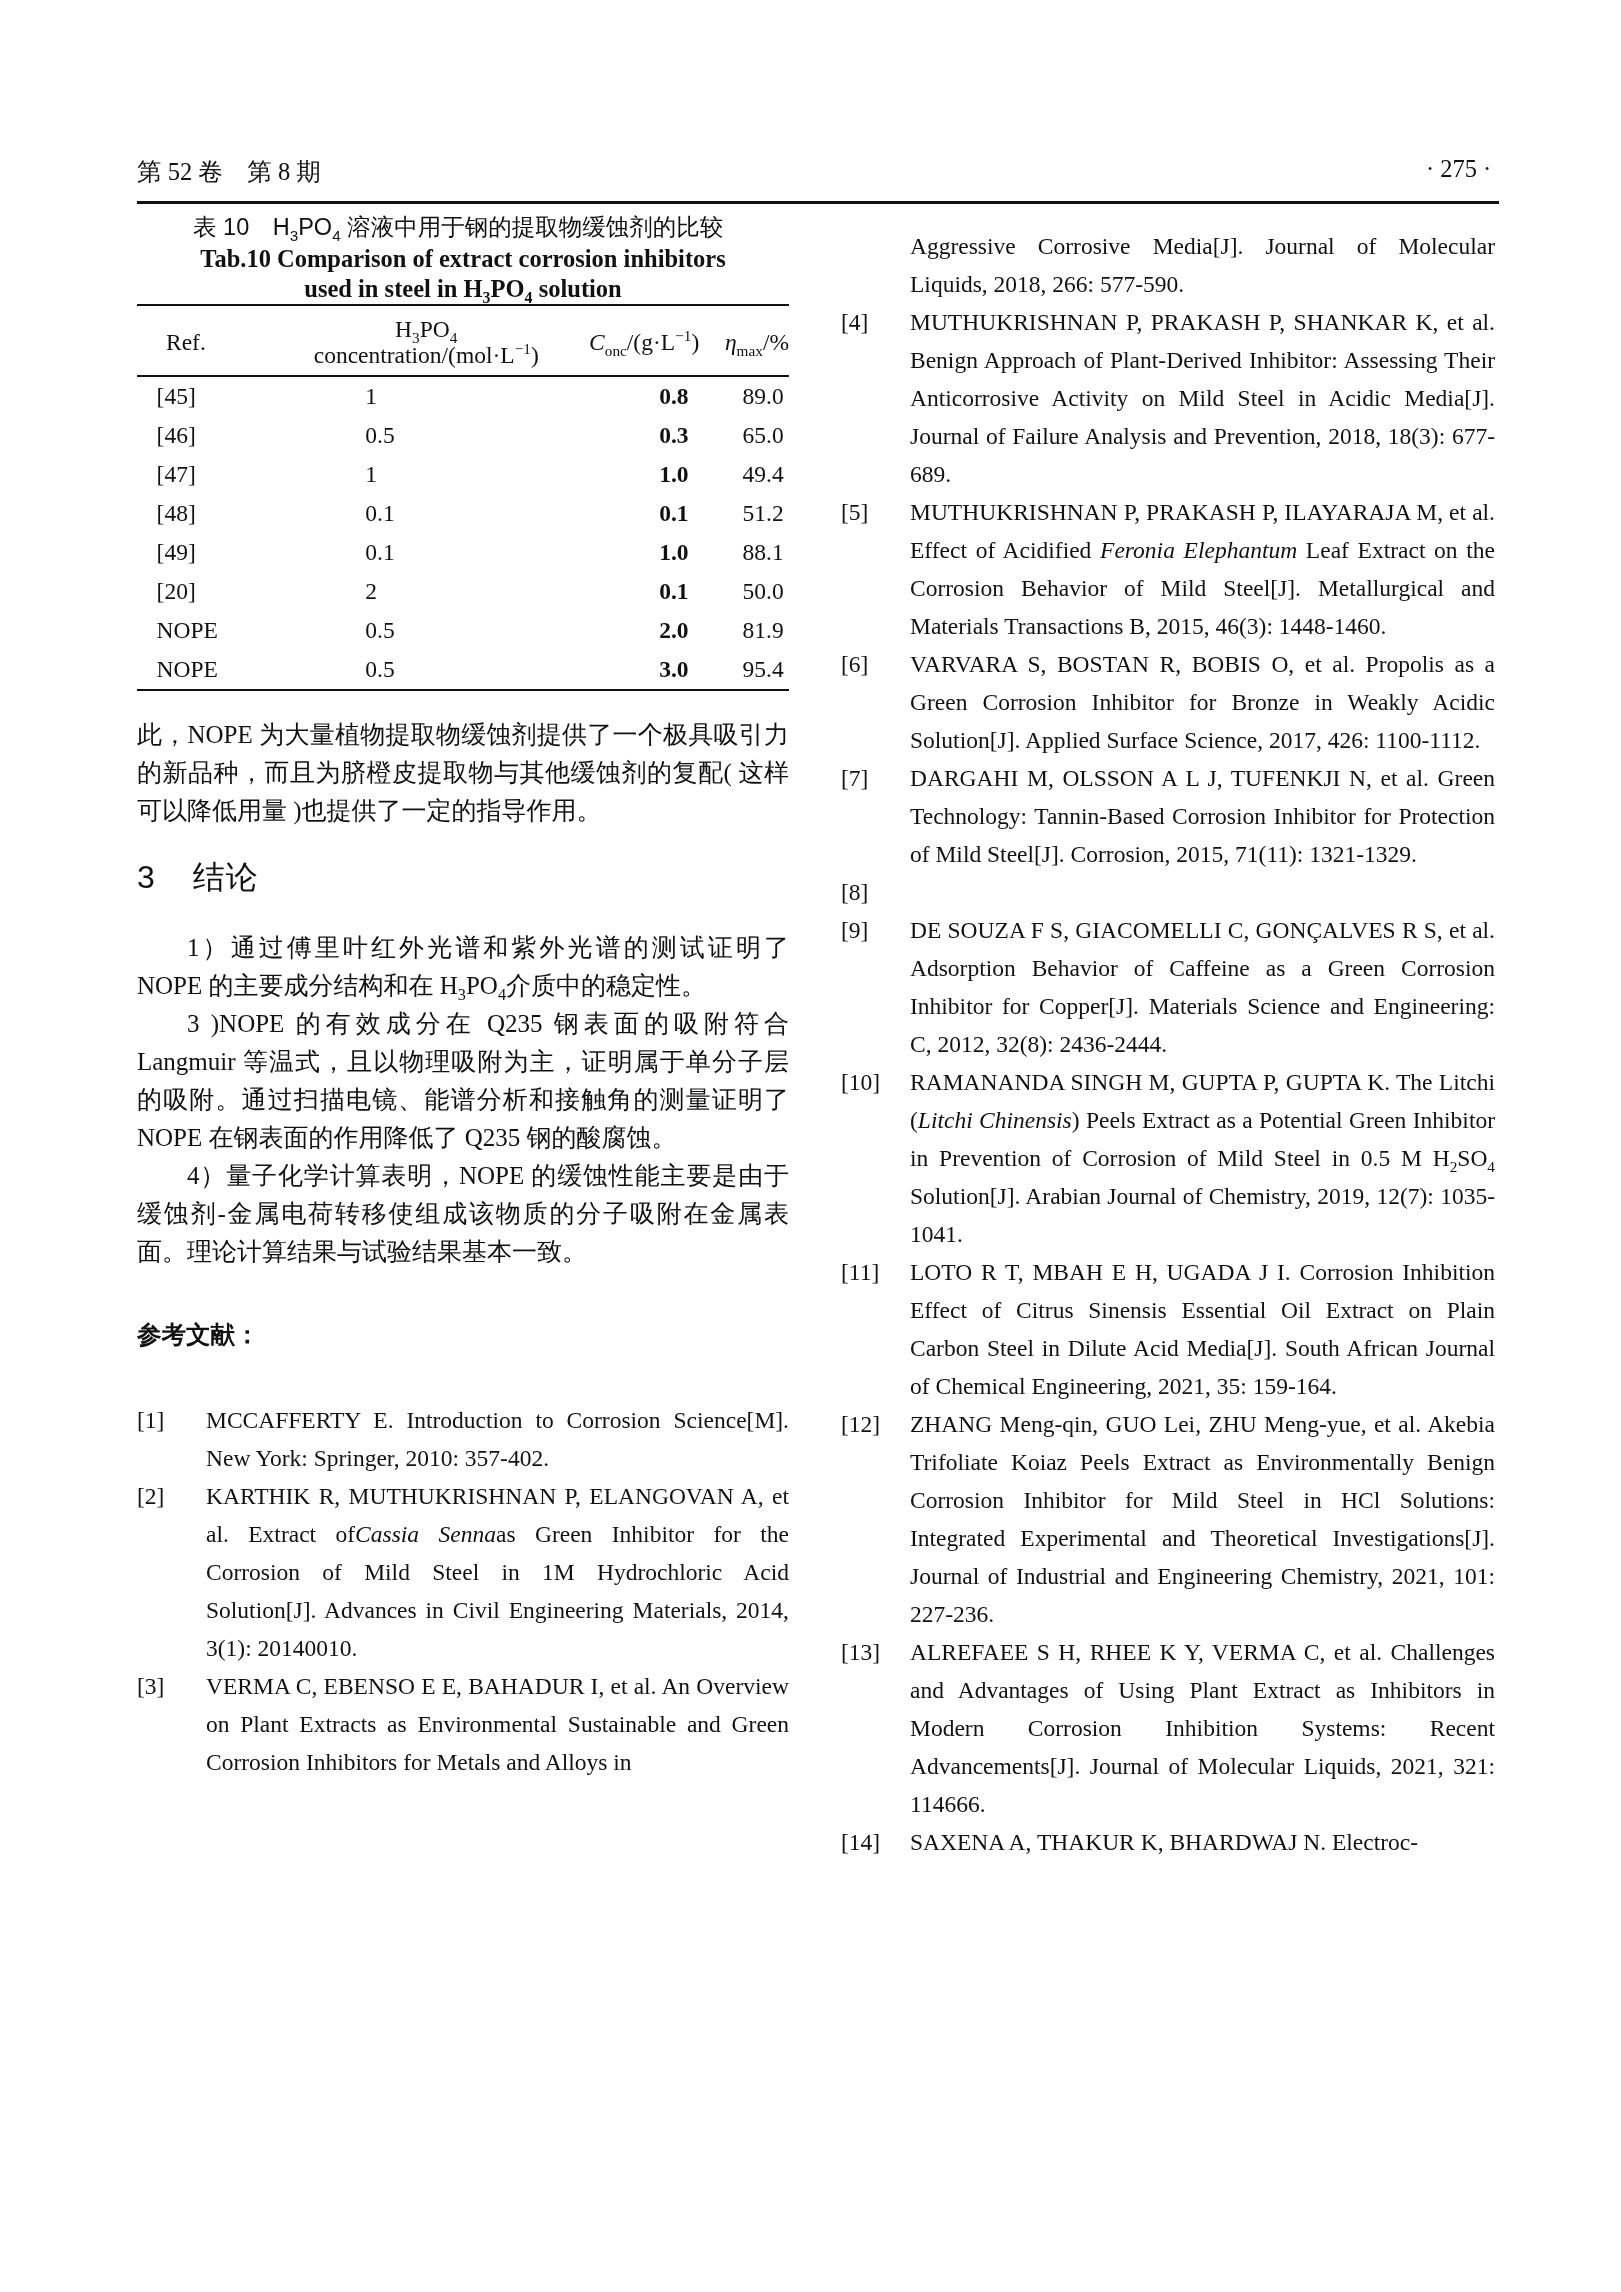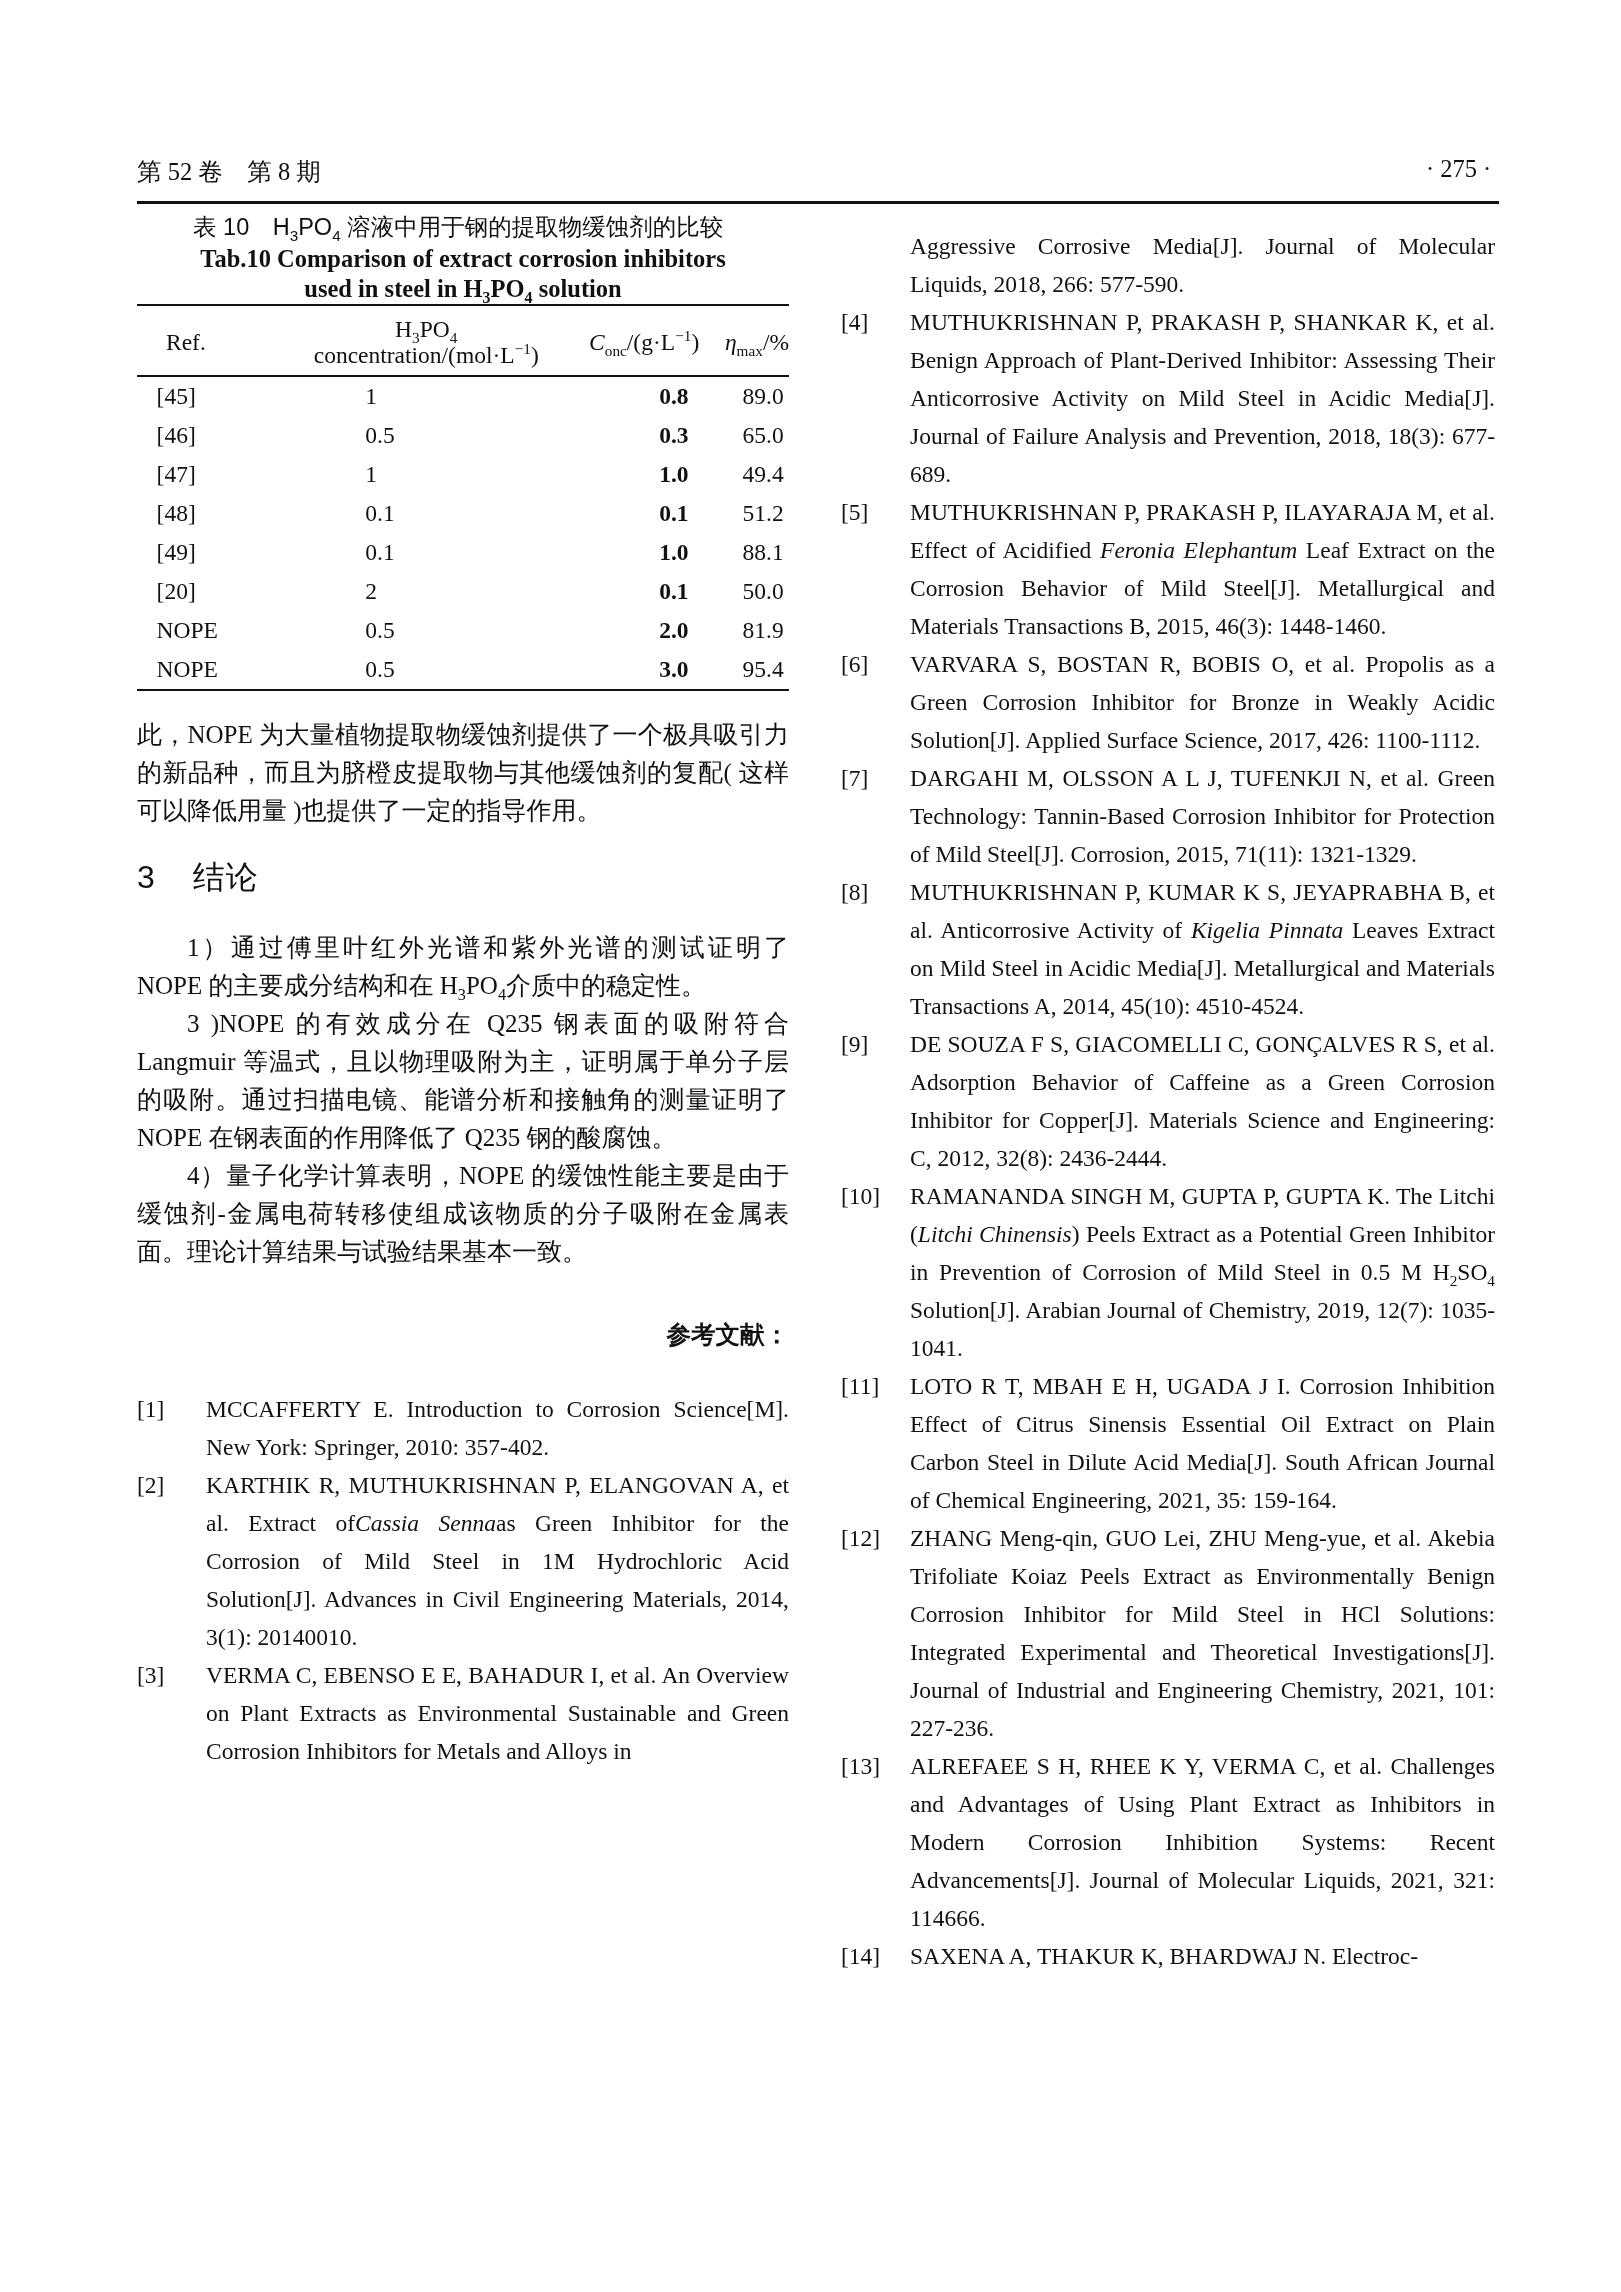--- a/index.html
+++ b/index.html
@@ -29,21 +29,21 @@
   table.data th.c2 { width: 147px; }
   table.data td.c2 { padding-left: 86px; font-weight: bold; }
   table.data td.c3 { text-align: left; padding-left: 27.4px; }
   table.data th.c3 { text-align: left; padding-left: 9.8px; }
 
   .p { font-size: 25px; line-height: 38px; text-align: justify; }
   .indent { text-indent: 2em; }
   .sec-title { font-family: "Liberation Sans", "DejaVu Sans", sans-serif; font-size: 32px; margin-top: 25.5px; margin-bottom: 29px; letter-spacing: 1px; }
   .sec-title .num { margin-right: 37px; }
 
-  .refs-title { font-family: "Liberation Sans", "DejaVu Sans", sans-serif; font-weight: bold; font-size: 24.5px; margin-top: 47px; margin-bottom: 39px; text-align: right; }
+  .refs-title { font-family: "Liberation Sans", "DejaVu Sans", sans-serif; font-weight: bold; font-size: 24.5px; margin-top: 47px; margin-bottom: 50px; }
   .ref { display: flex; font-size: 23.5px; line-height: 38px; }
   .ref .num { width: 69px; flex: 0 0 69px; }
   .ref .txt { flex: 1; text-align: justify; }
   .ref .txt i { font-style: italic; }
   .ref.cont .num { visibility: hidden; }
   sub, sup { font-size: 65%; line-height: 0; }
 </style>
 </head>
 <body>
 
@@ -166,21 +166,20 @@
       <div class="ref">
         <div class="num">[6]</div>
         <div class="txt">VARVARA S, BOSTAN R, BOBIS O, et al. Propolis as a Green Corrosion Inhibitor for Bronze in Weakly Acidic Solution[J]. Applied Surface Science, 2017, 426: 1100-1112.</div>
       </div>
       <div class="ref">
         <div class="num">[7]</div>
         <div class="txt">DARGAHI M, OLSSON A L J, TUFENKJI N, et al. Green Technology: Tannin-Based Corrosion Inhibitor for Protection of Mild Steel[J]. Corrosion, 2015, 71(11): 1321-1329.</div>
       </div>
       <div class="ref">
         <div class="num">[8]</div>
-        <div class="txt"><span>MUTHUKRISHNAN P, KUMAR K S, JEYAPRABHA B, et al. Anticorrosive Activity of </span><i>Kigelia Pinnata</i><span> Leaves Extract on Mild Steel in Acidic Media[J]. Metallurgical and Materials Transactions A, 2014, 45(10): 4510-4524.</span></div>
       </div>
       <div class="ref">
         <div class="num">[9]</div>
         <div class="txt">DE SOUZA F S, GIACOMELLI C, GONÇALVES R S, et al. Adsorption Behavior of Caffeine as a Green Corrosion Inhibitor for Copper[J]. Materials Science and Engineering: C, 2012, 32(8): 2436-2444.</div>
       </div>
       <div class="ref">
         <div class="num">[10]</div>
         <div class="txt"><span>RAMANANDA SINGH M, GUPTA P, GUPTA K. The Litchi (</span><i>Litchi Chinensis</i><span>) Peels Extract as a Potential Green Inhibitor in Prevention of Corrosion of Mild Steel in 0.5 M H</span><sub>2</sub><span>SO</span><sub>4</sub><span> Solution[J]. Arabian Journal of Chemistry, 2019, 12(7): 1035-1041.</span></div>
       </div>
       <div class="ref">

